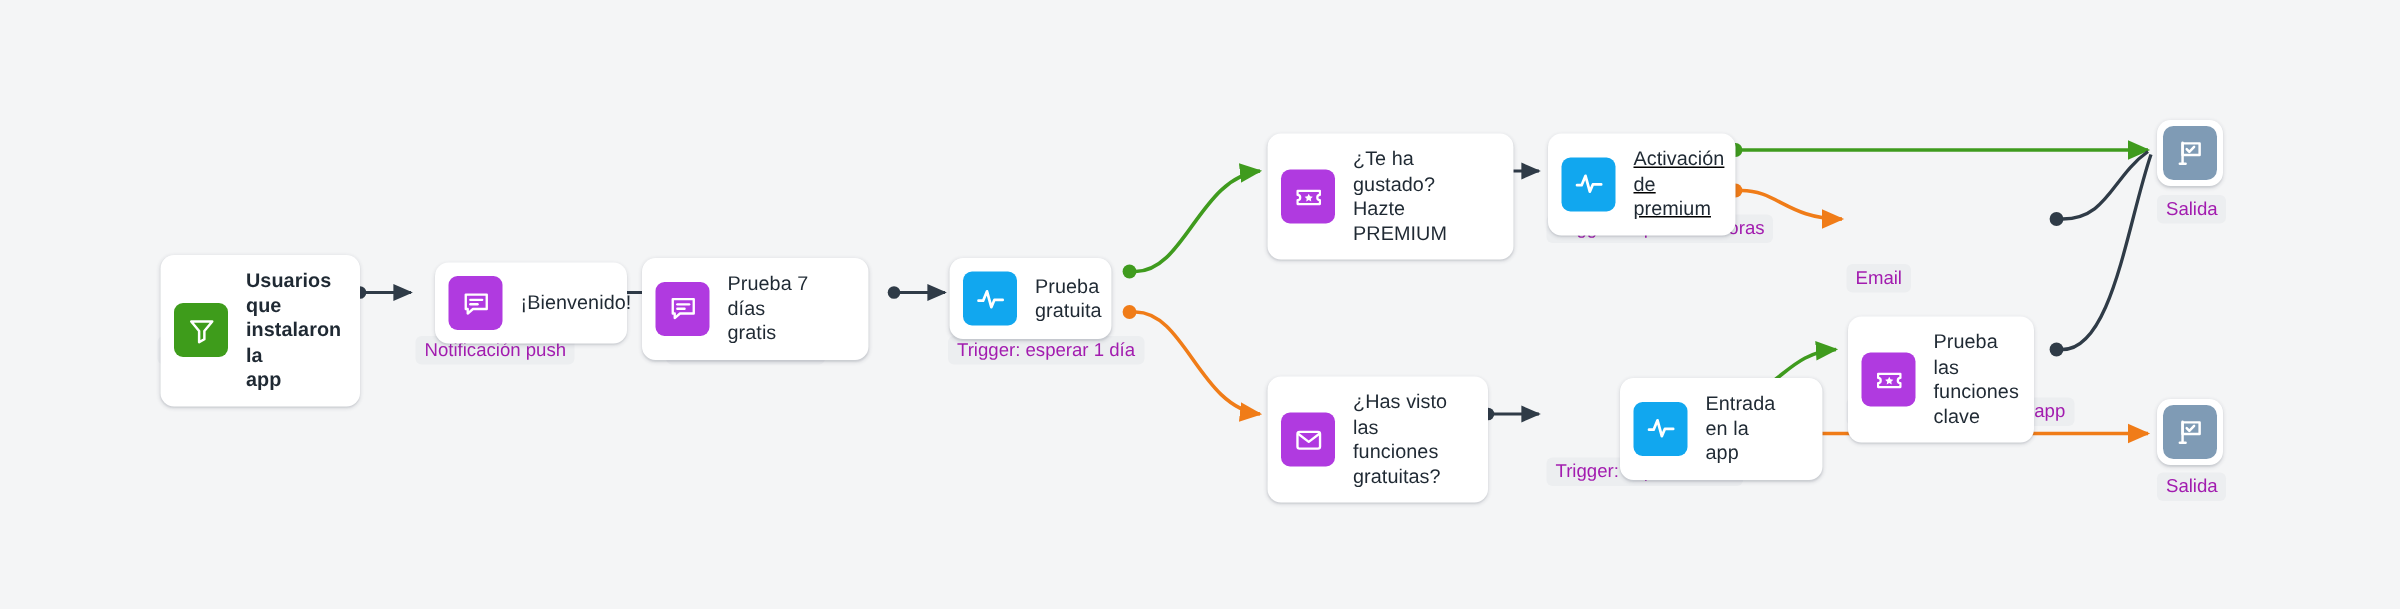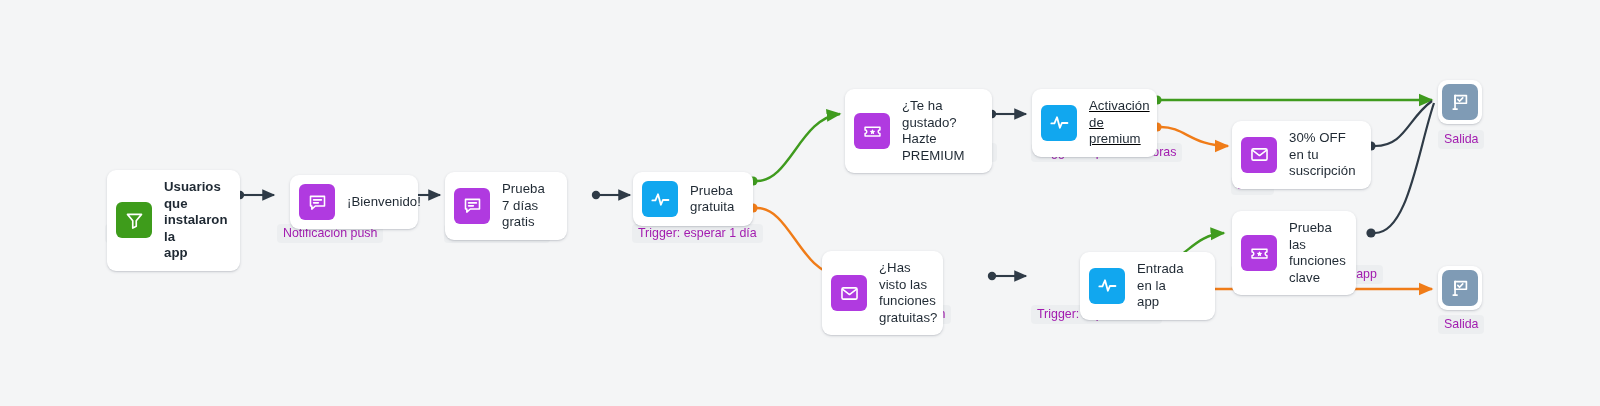--- a/index.html
+++ b/index.html
@@ -177,45 +177,45 @@
       <svg width="21" height="21" viewBox="0 0 24 24" fill="none" stroke="#ffffff" stroke-width="1.8" stroke-linecap="round" stroke-linejoin="round">
         <path d="M4 5 h16 v11 H9.5 L5.5 19.5 V16 H4 Z"></path>
         <line x1="7.5" y1="9" x2="16.5" y2="9"></line>
         <line x1="7.5" y1="12.4" x2="13" y2="12.4"></line>
       </svg>
     </span>
     <span class="title">¡Bienvenido!</span>
   </div>
   <div class="caption" style="left:277px; top:224px;">Notificación push</div>
 
-  <div class="node" style="left:445px; top:172px; width:122px;">
+  <div class="node" style="left:428px; top:172px; width:151px;">
     <span class="icon ic-purple">
       <svg width="21" height="21" viewBox="0 0 24 24" fill="none" stroke="#ffffff" stroke-width="1.8" stroke-linecap="round" stroke-linejoin="round">
         <path d="M4 5 h16 v11 H9.5 L5.5 19.5 V16 H4 Z"></path>
         <line x1="7.5" y1="9" x2="16.5" y2="9"></line>
         <line x1="7.5" y1="12.4" x2="13" y2="12.4"></line>
       </svg>
     </span>
     <span class="title">Prueba 7 días
 gratis</span>
   </div>
   <div class="caption" style="left:444px; top:224px;">Notificación push</div>
 
-  <div class="node" style="left:633px; top:172px; width:120px;">
+  <div class="node" style="left:633px; top:172px; width:108px;">
     <span class="icon ic-blue">
       <svg width="23" height="23" viewBox="0 0 24 24" fill="none" stroke="#ffffff" stroke-width="1.9" stroke-linecap="round" stroke-linejoin="round">
         <path d="M3.5 13 h3.2 L9.4 6.5 l3 11 2.1 -5 h5.8"></path>
       </svg>
     </span>
     <span class="title">Prueba
 gratuita</span>
   </div>
   <div class="caption" style="left:632px; top:224px;">Trigger: esperar 1 día</div>
 
-  <div class="node" style="left:845px; top:89px; width:147px;">
+  <div class="node" style="left:845px; top:89px; width:164px;">
     <span class="icon ic-purple">
       <svg width="21" height="21" viewBox="0 0 24 24" fill="none" stroke="#ffffff" stroke-width="1.7" stroke-linecap="round" stroke-linejoin="round">
         <path d="M3.5 7.2 h17 v3 a2 2 0 0 0 0 4 v3 h-17 v-3 a2 2 0 0 0 0-4 Z"></path>
         <path d="M12 9.3 l.95 1.95 2.15.3 -1.55 1.5 .37 2.13 -1.92-1.0 -1.92 1.0 .37-2.13 -1.55-1.5 2.15-.3 Z" fill="#ffffff" stroke="none"></path>
       </svg>
     </span>
     <span class="title">¿Te ha gustado?
 Hazte PREMIUM</span>
   </div>
   <div class="caption" style="left:845px; top:143px;">Mensaje dentro de la app</div>
@@ -224,33 +224,23 @@
     <span class="icon ic-blue">
       <svg width="23" height="23" viewBox="0 0 24 24" fill="none" stroke="#ffffff" stroke-width="1.9" stroke-linecap="round" stroke-linejoin="round">
         <path d="M3.5 13 h3.2 L9.4 6.5 l3 11 2.1 -5 h5.8"></path>
       </svg>
     </span>
     <span class="title">Activación
 de premium</span>
   </div>
   <div class="caption" style="left:1031px; top:143px;">Trigger: esperar 15 horas</div>
 
-  <div class="node" style="left:1232px; top:121px; width:139px;">
-    <span class="icon ic-purple">
-      <svg width="21" height="21" viewBox="0 0 24 24" fill="none" stroke="#ffffff" stroke-width="1.8" stroke-linecap="round" stroke-linejoin="round">
-        <rect x="3.4" y="5.6" width="17.2" height="12.8" rx="1.6"></rect>
-        <path d="M3.9 7 L12 13.2 L20.1 7"></path>
-      </svg>
-    </span>
-    <span class="title">30% OFF en tu
-suscripción</span>
-  </div>
   <div class="caption" style="left:1231px; top:176px;">Email</div>
 
-  <div class="node" style="left:822px; top:251px; width:121px;">
+  <div class="node" style="left:845px; top:251px; width:147px;">
     <span class="icon ic-purple">
       <svg width="21" height="21" viewBox="0 0 24 24" fill="none" stroke="#ffffff" stroke-width="1.8" stroke-linecap="round" stroke-linejoin="round">
         <rect x="3.4" y="5.6" width="17.2" height="12.8" rx="1.6"></rect>
         <path d="M3.9 7 L12 13.2 L20.1 7"></path>
       </svg>
     </span>
     <span class="title">¿Has visto las
 funciones
 gratuitas?</span>
   </div>

